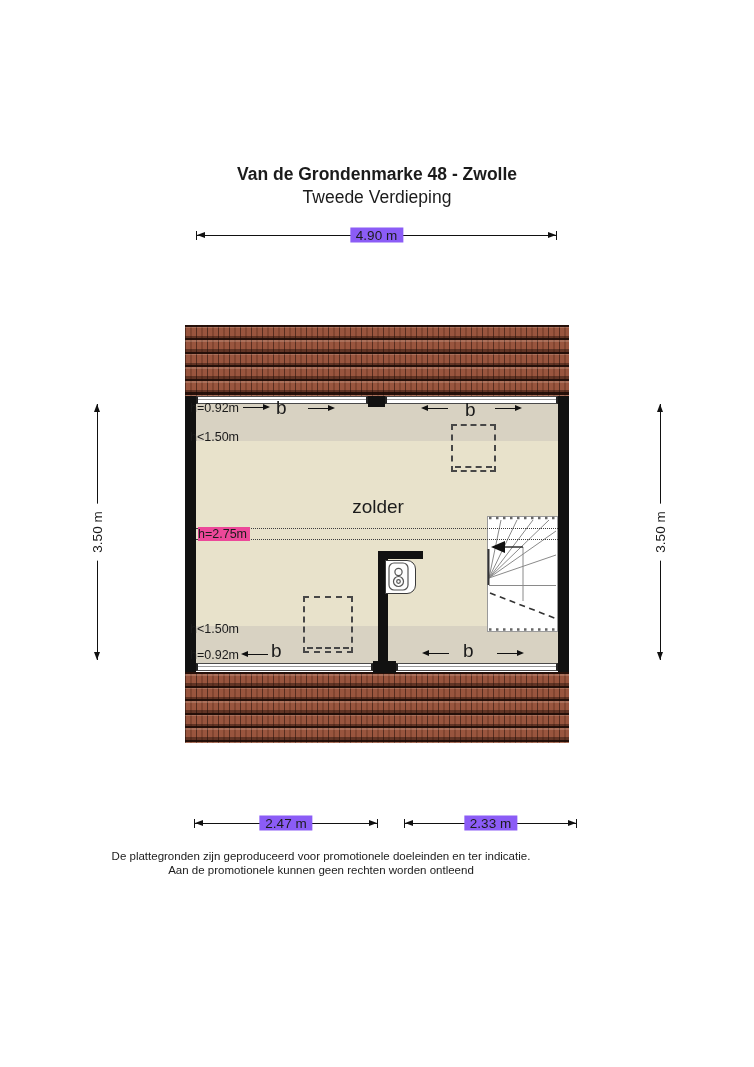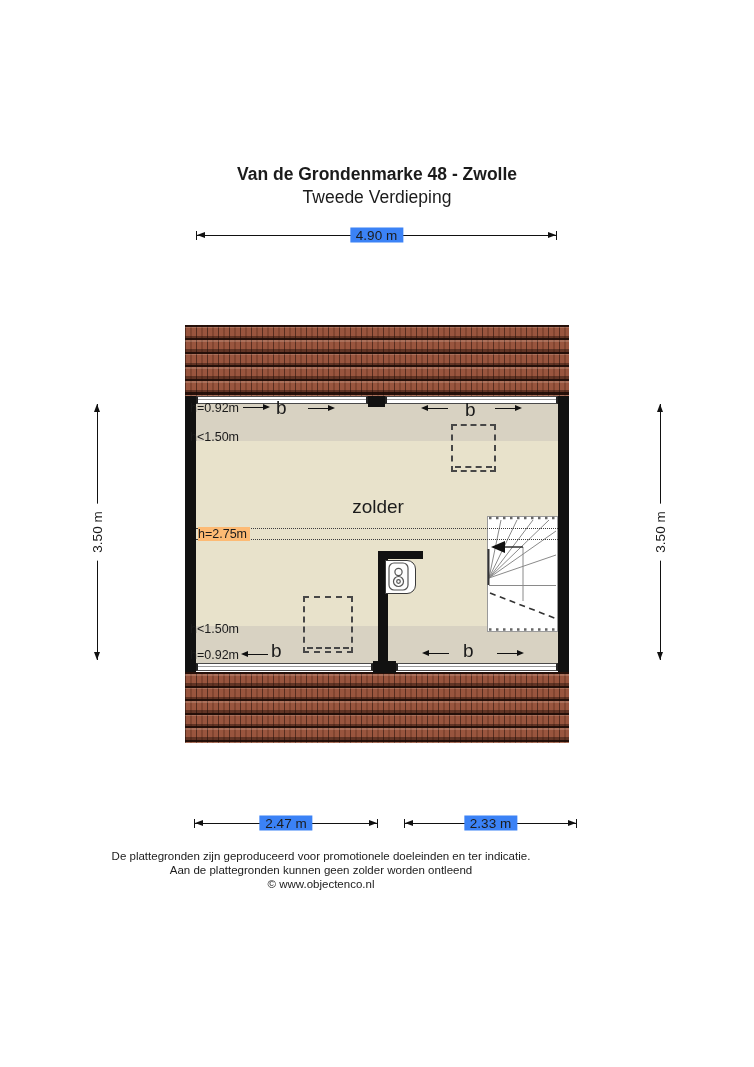--- a/index.html
+++ b/index.html
@@ -13,21 +13,21 @@
   .title{left:0;top:163px;width:754px;text-align:center;font-size:17.5px;font-weight:bold;line-height:22px;}
   .subtitle{left:0;top:186px;width:754px;text-align:center;font-size:17.5px;font-weight:normal;line-height:22px;}
 
   
   .dim-h{height:15px;}
   .dim-h .line{position:absolute;left:0;right:0;top:7px;height:1px;background:#111;}
   .dim-h::before{content:'';position:absolute;left:0;top:4px;border-right:8px solid #111;border-top:3.5px solid transparent;border-bottom:3.5px solid transparent;}
   .dim-h::after{content:'';position:absolute;right:0;top:4px;border-left:8px solid #111;border-top:3.5px solid transparent;border-bottom:3.5px solid transparent;}
   .dim-h .tick-l,.dim-h .tick-r{position:absolute;top:3px;width:1px;height:9px;background:#111;}
   .dim-h .tick-l{left:-1px;} .dim-h .tick-r{right:-1px;}
-  .dim-h .dlabel{position:absolute;left:50%;top:7px;transform:translate(-50%,-50%);background:#3b82f6;padding:0 6px;font-size:13.5px;white-space:nowrap;}
+  .dim-h .dlabel{position:absolute;left:50%;top:7px;transform:translate(-50%,-50%);background:#8b5cf6;padding:0 6px;font-size:13.5px;white-space:nowrap;}
 
   .dim-v{width:15px;}
   .dim-v .line{position:absolute;top:0;bottom:0;left:7px;width:1px;background:#111;}
   .dim-v::before{content:'';position:absolute;top:0;left:4px;border-bottom:8px solid #111;border-left:3.5px solid transparent;border-right:3.5px solid transparent;}
   .dim-v::after{content:'';position:absolute;bottom:0;left:4px;border-top:8px solid #111;border-left:3.5px solid transparent;border-right:3.5px solid transparent;}
   .dim-v .dlabel{position:absolute;left:7px;top:50%;transform:translate(-50%,-50%) rotate(-90deg);background:#fff;padding:2px 8px;font-size:13.5px;white-space:nowrap;}
 
   
   .roof{
     left:185px;width:384px;height:71px;
@@ -57,21 +57,21 @@
   .dotline{left:196px;width:362px;height:0;border-top:1px dotted #3c3c3c;z-index:6;}
 
   
   .roofwin{border:2px dashed #474747;box-sizing:border-box;z-index:3;background:transparent;}
   .roofwin::after{content:'';position:absolute;left:2px;right:2px;bottom:2px;border-top:2px dashed #474747;}
 
   
   .hlabel{font-size:12.5px;line-height:14px;white-space:nowrap;z-index:7;}
   .blabel{font-size:19px;line-height:20px;z-index:7;}
   .room{font-size:19px;line-height:24px;text-align:center;z-index:7;}
-  .h275{background:#fdba74;padding:0 3px 0 0;z-index:7;}
+  .h275{background:#ec4899;padding:0 3px 0 0;z-index:7;}
 
   
   .arr{height:1px;background:#111;width:21px;z-index:7;}
   .arr.r::after{content:'';position:absolute;right:-6px;top:-3px;border-left:7px solid #111;border-top:3px solid transparent;border-bottom:3px solid transparent;}
   .arr.l::before{content:'';position:absolute;left:-6px;top:-3px;border-right:7px solid #111;border-top:3px solid transparent;border-bottom:3px solid transparent;}
 
   
   .boiler{left:385px;top:560px;width:31px;height:34px;background:#fff;border:1px solid #3a3a3a;
     border-radius:0 9px 9px 0;box-sizing:border-box;z-index:5;}
 
@@ -190,16 +190,15 @@
     <span class="dlabel">2.47 m</span>
   </div>
   <div class="abs dim-h" style="left:405px;top:816px;width:171px;">
     <div class="line"></div>
     <div class="tick-l"></div>
     <div class="tick-r"></div>
     <span class="dlabel">2.33 m</span>
   </div>
 
   <div class="abs footer" style="top:849px;">De plattegronden zijn geproduceerd voor promotionele doeleinden en ter indicatie.</div>
-  <div class="abs footer" style="top:863px;">Aan de plattegronden kunnen geen zolder worden ontleend</div>
-  <div class="abs footer" style="top:877px;">© www.objectenco.nl</div>
+  <div class="abs footer" style="top:863px;">Aan de promotionele kunnen geen rechten worden ontleend</div>
 
 </div>
 
 </body></html>

